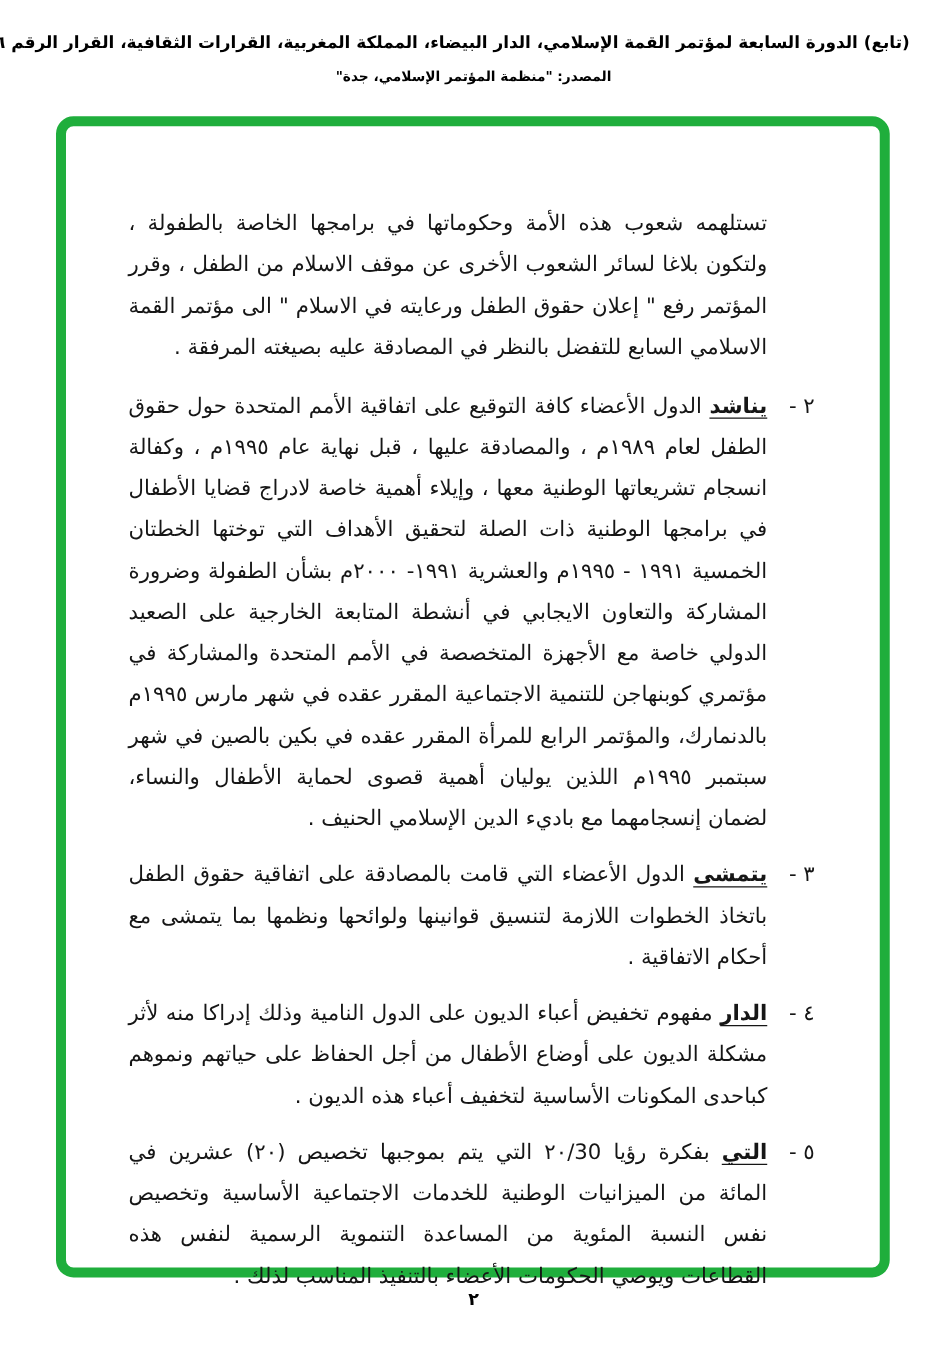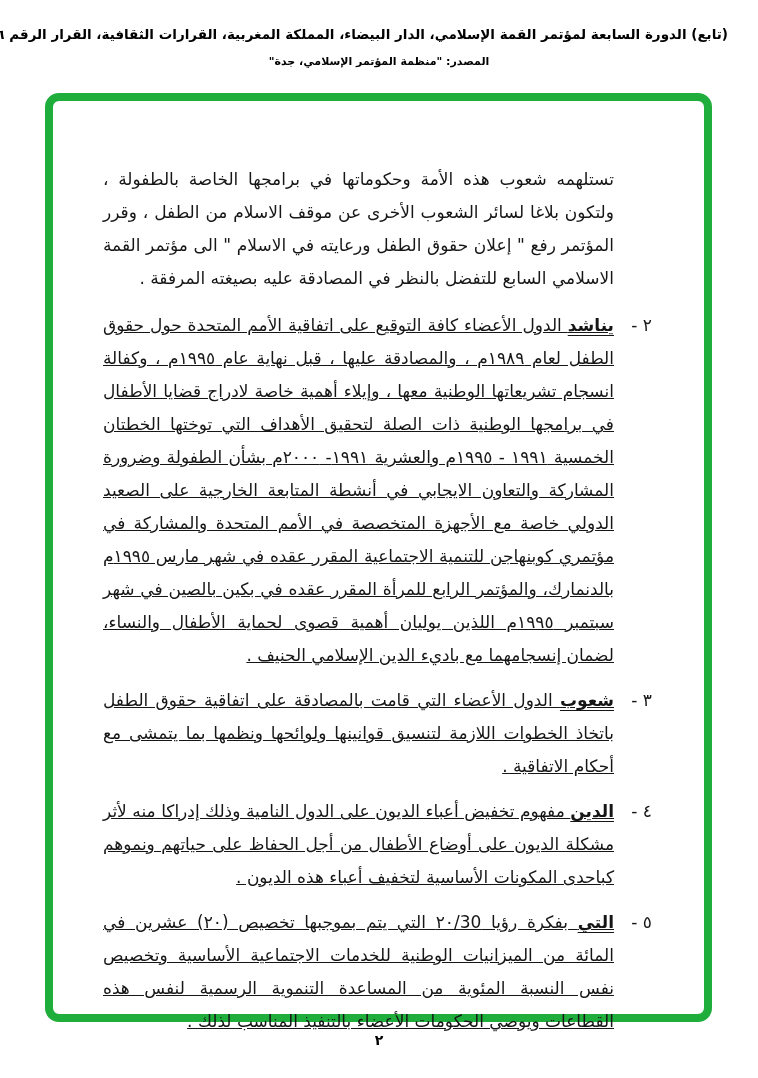--- a/index.html
+++ b/index.html
@@ -64,21 +64,20 @@
     margin:0 0 12px 0;
   }
   .item-num{
     flex:0 0 38px;
     white-space:nowrap;
     text-align:right;
   }
   .item-body{
     flex:1 1 auto;
     margin:0;
-    text-decoration:underline;
   }
   .lead{
     font-weight:bold;
     text-decoration:underline;
     text-underline-offset:4px;
   }
   
   .page-number{
     position:absolute;
     left:0;right:0;
@@ -108,28 +107,28 @@
   <div class="item">
     <span class="item-num">٢ -</span>
     <p class="item-body">
       <b class="lead">يناشد</b><span> الدول الأعضاء كافة التوقيع على اتفاقية الأمم المتحدة حول حقوق الطفل لعام ١٩٨٩م ، والمصادقة عليها ، قبل نهاية عام ١٩٩٥م ، وكفالة انسجام تشريعاتها الوطنية معها ، وإيلاء أهمية خاصة لادراج قضايا الأطفال في برامجها الوطنية ذات الصلة لتحقيق الأهداف التي توختها الخطتان الخمسية ١٩٩١ - ١٩٩٥م والعشرية ١٩٩١- ٢٠٠٠م بشأن الطفولة وضرورة المشاركة والتعاون الايجابي في أنشطة المتابعة الخارجية على الصعيد الدولي خاصة مع الأجهزة المتخصصة في الأمم المتحدة والمشاركة في مؤتمري كوبنهاجن للتنمية الاجتماعية المقرر عقده في شهر مارس ١٩٩٥م بالدنمارك، والمؤتمر الرابع للمرأة المقرر عقده في بكين بالصين في شهر سبتمبر ١٩٩٥م اللذين يوليان أهمية قصوى لحماية الأطفال والنساء، لضمان إنسجامهما مع باديء الدين الإسلامي الحنيف .</span>
     </p>
   </div>
 
   <div class="item">
     <span class="item-num">٣ -</span>
     <p class="item-body">
-      <b class="lead">شعوب</b><span> الدول الأعضاء التي قامت بالمصادقة على اتفاقية حقوق الطفل باتخاذ الخطوات اللازمة لتنسيق قوانينها ولوائحها ونظمها بما يتمشى مع أحكام الاتفاقية .</span>
+      <b class="lead">يتمشى</b><span> الدول الأعضاء التي قامت بالمصادقة على اتفاقية حقوق الطفل باتخاذ الخطوات اللازمة لتنسيق قوانينها ولوائحها ونظمها بما يتمشى مع أحكام الاتفاقية .</span>
     </p>
   </div>
 
   <div class="item">
     <span class="item-num">٤ -</span>
     <p class="item-body">
-      <b class="lead">الدين</b><span> مفهوم تخفيض أعباء الديون على الدول النامية وذلك إدراكا منه لأثر مشكلة الديون على أوضاع الأطفال من أجل الحفاظ على حياتهم ونموهم كباحدى المكونات الأساسية لتخفيف أعباء هذه الديون .</span>
+      <b class="lead">الدار</b><span> مفهوم تخفيض أعباء الديون على الدول النامية وذلك إدراكا منه لأثر مشكلة الديون على أوضاع الأطفال من أجل الحفاظ على حياتهم ونموهم كباحدى المكونات الأساسية لتخفيف أعباء هذه الديون .</span>
     </p>
   </div>
 
   <div class="item">
     <span class="item-num">٥ -</span>
     <p class="item-body">
       <b class="lead">التي</b><span> بفكرة رؤيا ٢٠/30 التي يتم بموجبها تخصيص (٢٠) عشرين في المائة من الميزانيات الوطنية للخدمات  الاجتماعية الأساسية وتخصيص نفس النسبة المئوية من المساعدة التنموية الرسمية لنفس هذه القطاعات ويوصي الحكومات الأعضاء بالتنفيذ المناسب لذلك .</span>
     </p>
   </div>
 </div>

